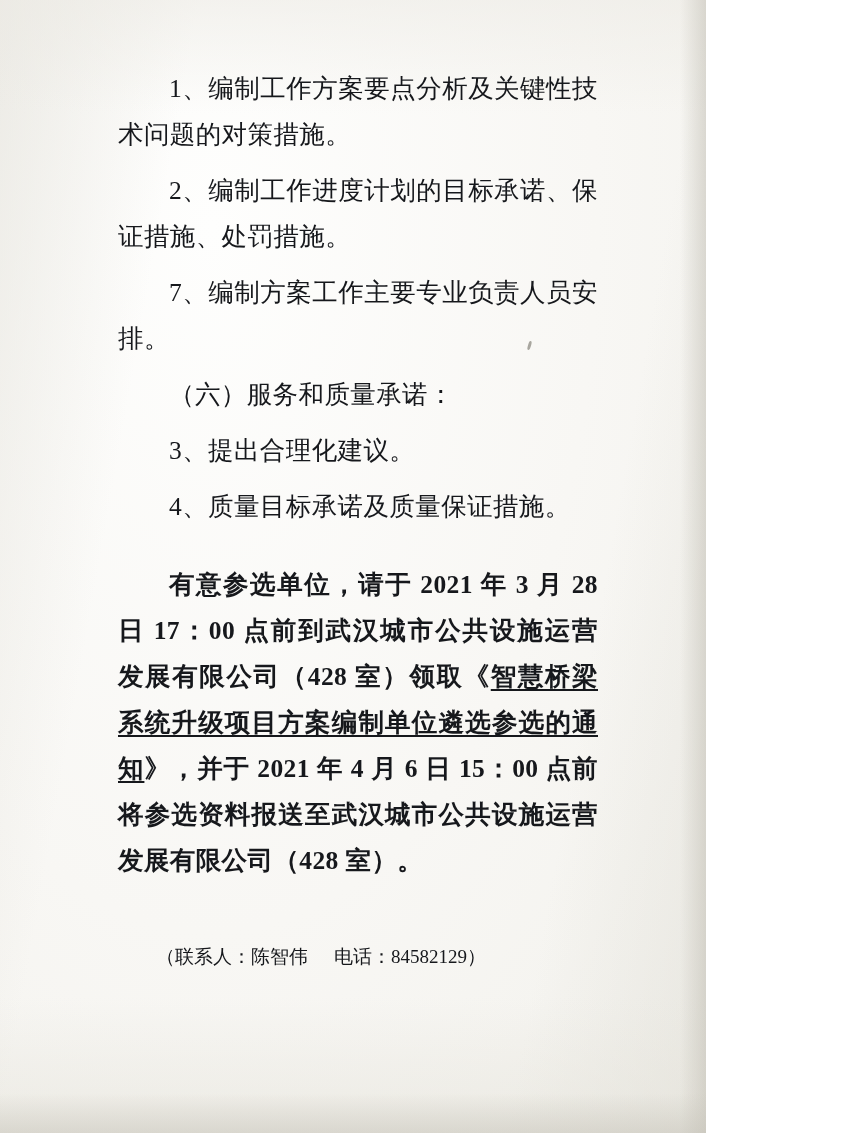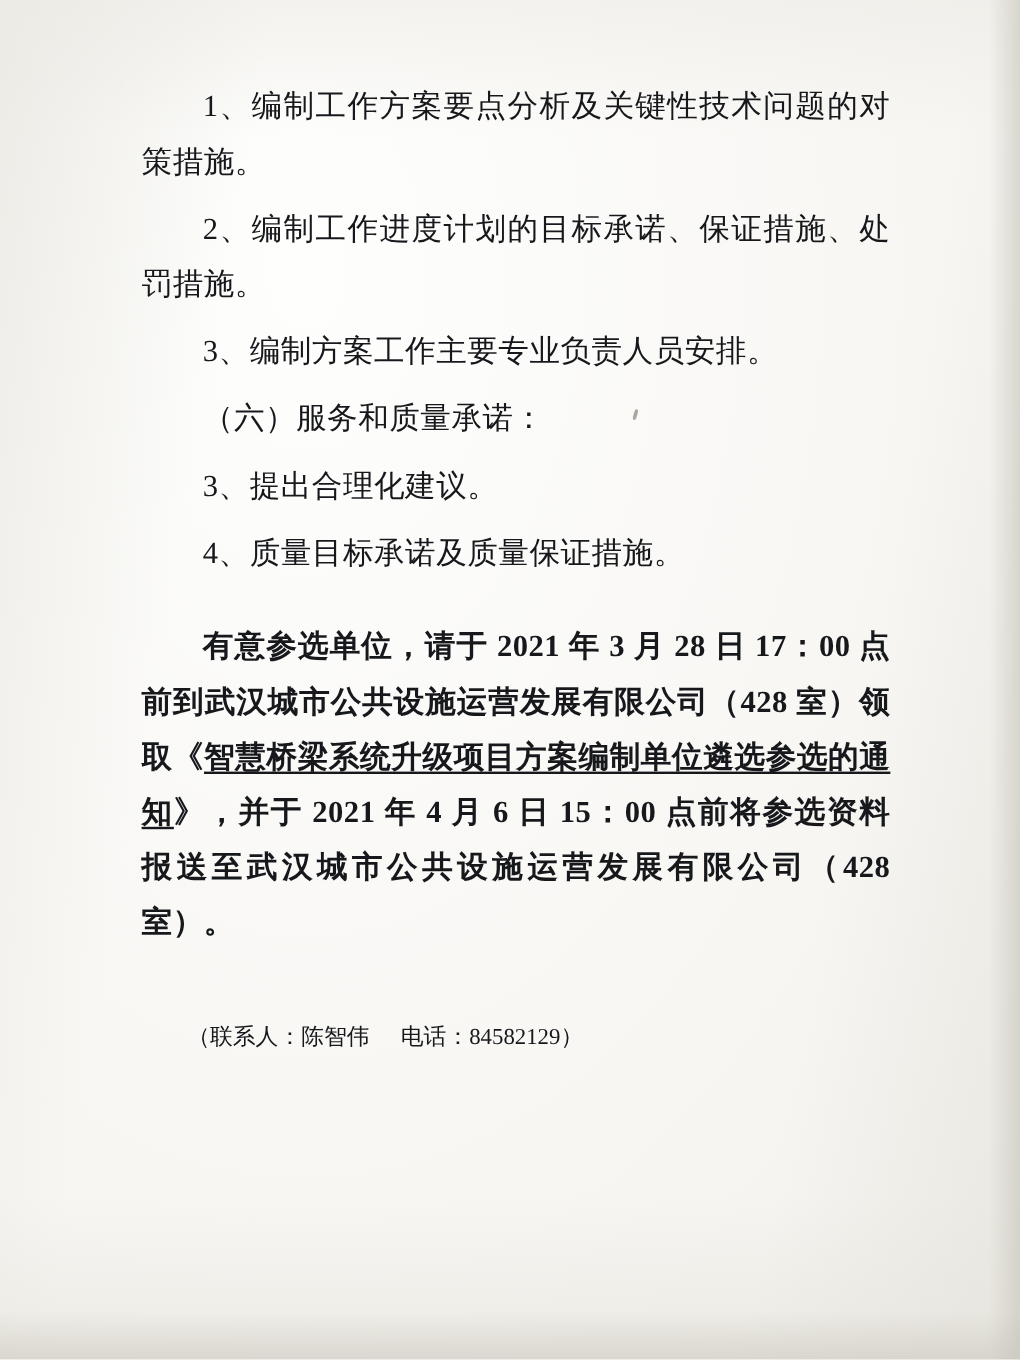--- a/index.html
+++ b/index.html
@@ -10,21 +10,21 @@
     width: 850px;
     height: 1133px;
     background: #ffffff;
     font-family: "Liberation Serif", serif;
     overflow: hidden;
   }
 
   
   .page {
     position: relative;
-    width: 850px;
+    width: 706px;
     height: 1133px;
     background:
       radial-gradient(ellipse at 30% 20%, #fefefd 0%, #f8f7f4 55%, #f2f1ec 100%);
     box-sizing: border-box;
     overflow: hidden;
   }
   .page::before {
     
     content: "";
     position: absolute;
@@ -119,21 +119,21 @@
 </style>
 </head>
 <body>
 
 <div class="page">
 
   <div class="content">
 
     <p class="para indent tight">1、编制工作方案要点分析及关键性技术问题的对策措施。</p>
     <p class="para indent tight">2、编制工作进度计划的目标承诺、保证措施、处罚措施。</p>
-    <p class="para indent tight">3、编制方案工作主要专业负责人员安排。</p>
+    <p class="para indent tight">7、编制方案工作主要专业负责人员安排。</p>
     <p class="para indent tight">（六）服务和质量承诺：</p>
     <p class="para indent tight">3、提出合理化建议。</p>
     <p class="para indent tight">4、质量目标承诺及质量保证措施。</p>
 
     <div class="spacer-md"></div>
 
     <p class="para indent block-para"><span>有意参选单位，请于 2021 年 3 月 28 日 17：00 点前到武汉城市公共设施运营发展有限公司（428 室）领取《</span><span class="underline-seg">智慧桥梁系统升级项目方案编制单位遴选参选的通知</span><span>》，并于 2021 年 4 月 6 日 15：00 点前将参选资料报送至武汉城市公共设施运营发展有限公司（428 室）。</span></p>
 
     <div class="spacer-lg"></div>
 

